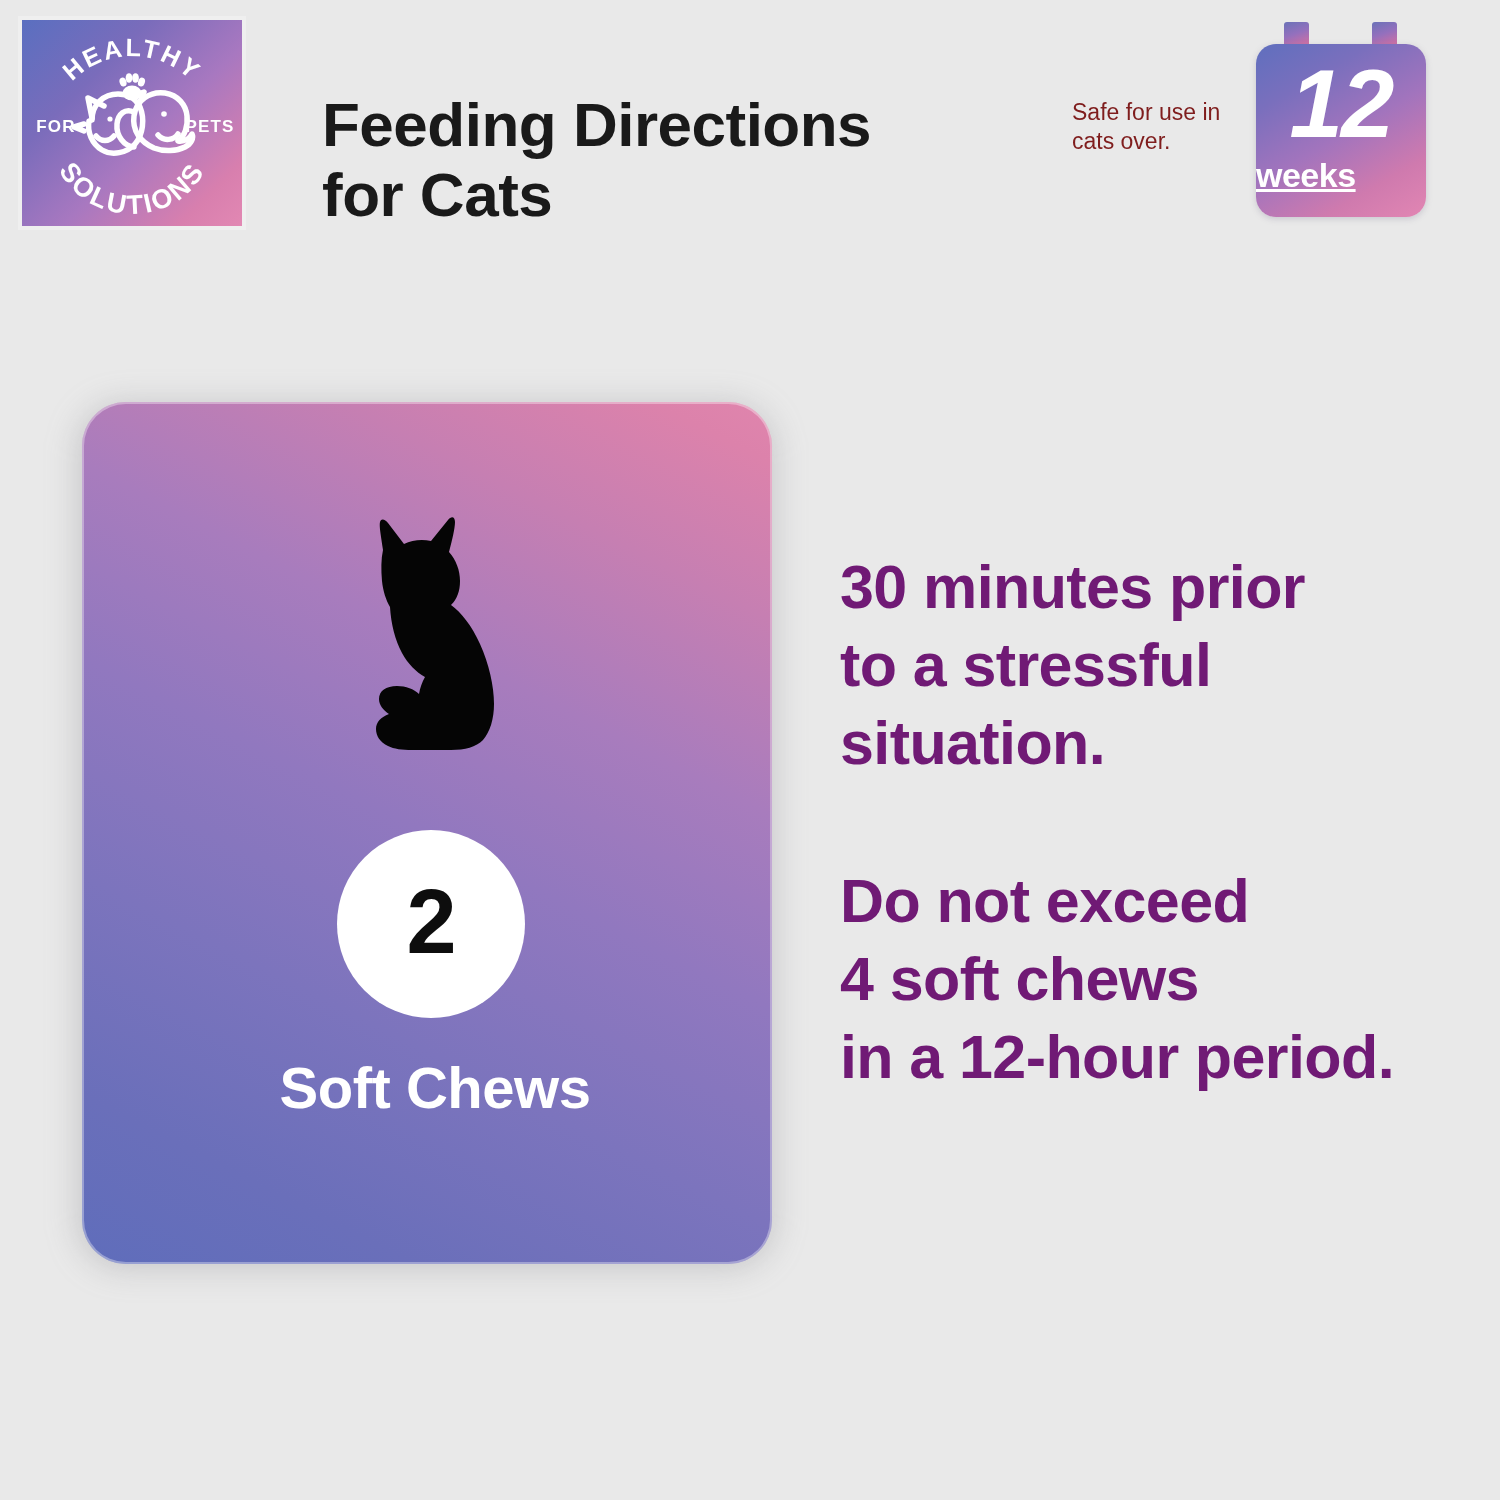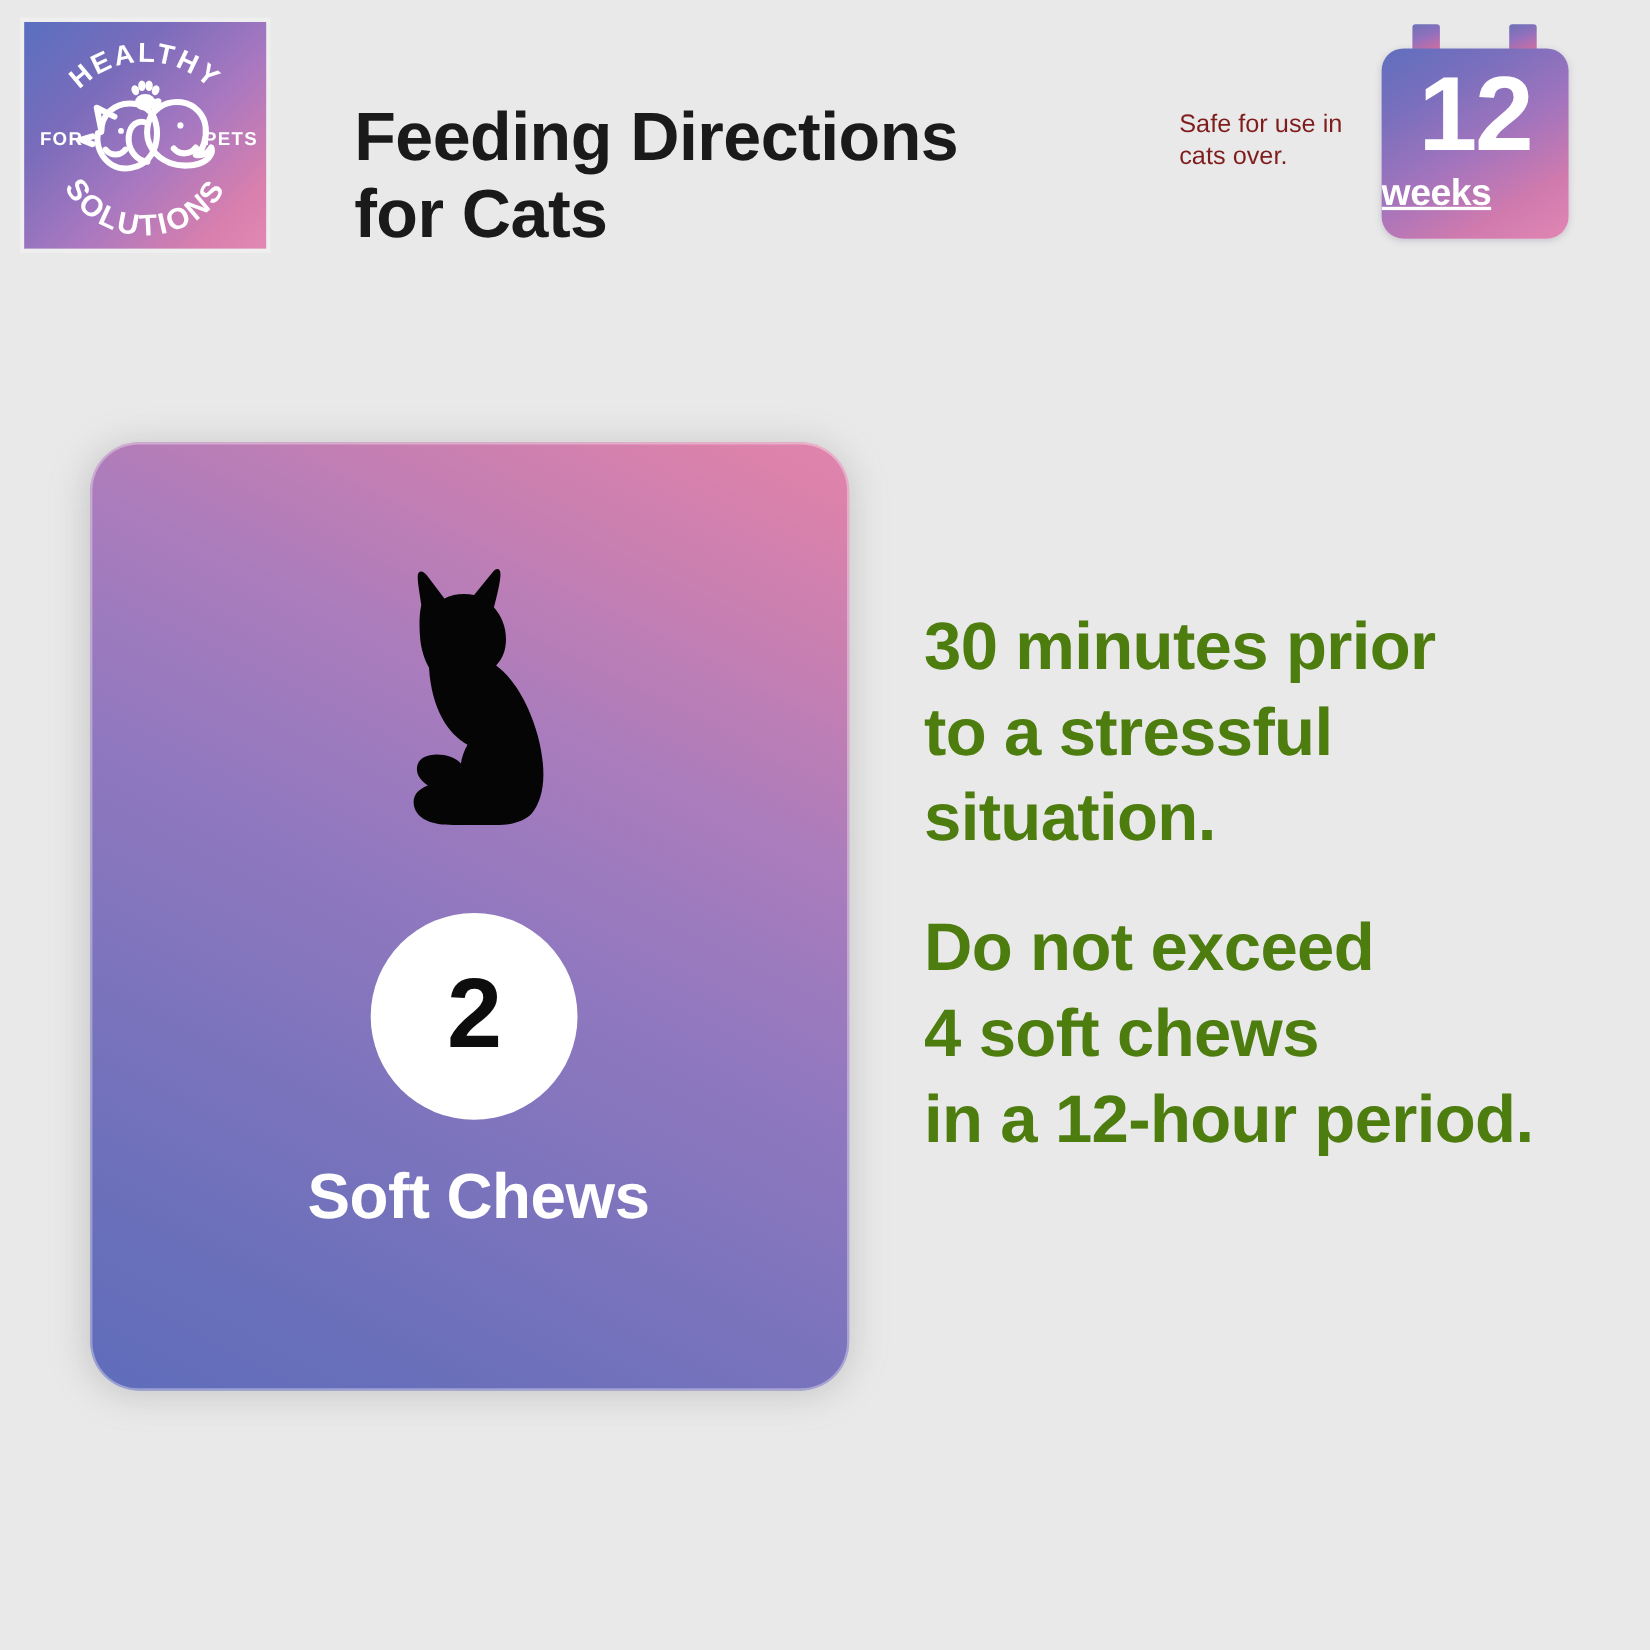--- a/index.html
+++ b/index.html
@@ -95,20 +95,21 @@
     position: absolute;
     left: 0;
     right: 0;
     top: 12px;
     text-align: center;
     font-size: 96px;
     font-weight: bold;
     color: #ffffff;
     letter-spacing: -2px;
     line-height: 1;
+    font-style: italic;
   }
   .cal-unit {
     position: absolute;
     left: 0;
     right: 0;
     top: 112px;
     text-align: left;
     font-size: 34px;
     font-weight: bold;
     color: #ffffff;
@@ -193,25 +194,25 @@
   .instructions {
     position: absolute;
     left: 840px;
     top: 548px;
     width: 640px;
   }
   .instruction-block {
     font-size: 61px;
     font-weight: bold;
     line-height: 1.28;
-    color: #4d7c0f;
+    color: #701a75;
     letter-spacing: -0.6px;
   }
   .instruction-block .line { display: block; white-space: nowrap; }
-  .instruction-block.second { margin-top: 40px; }
+  .instruction-block.second { margin-top: 80px; }
 </style>
 </head>
 <body>
 
 <div class="page">
 
   <div class="brand-logo">
     <svg viewBox="0 0 220 206" xmlns="http://www.w3.org/2000/svg" aria-hidden="true">
       <defs>
         <path id="arcTop" d="M 34,92 A 78,72 0 0 1 186,92" fill="none"></path>

